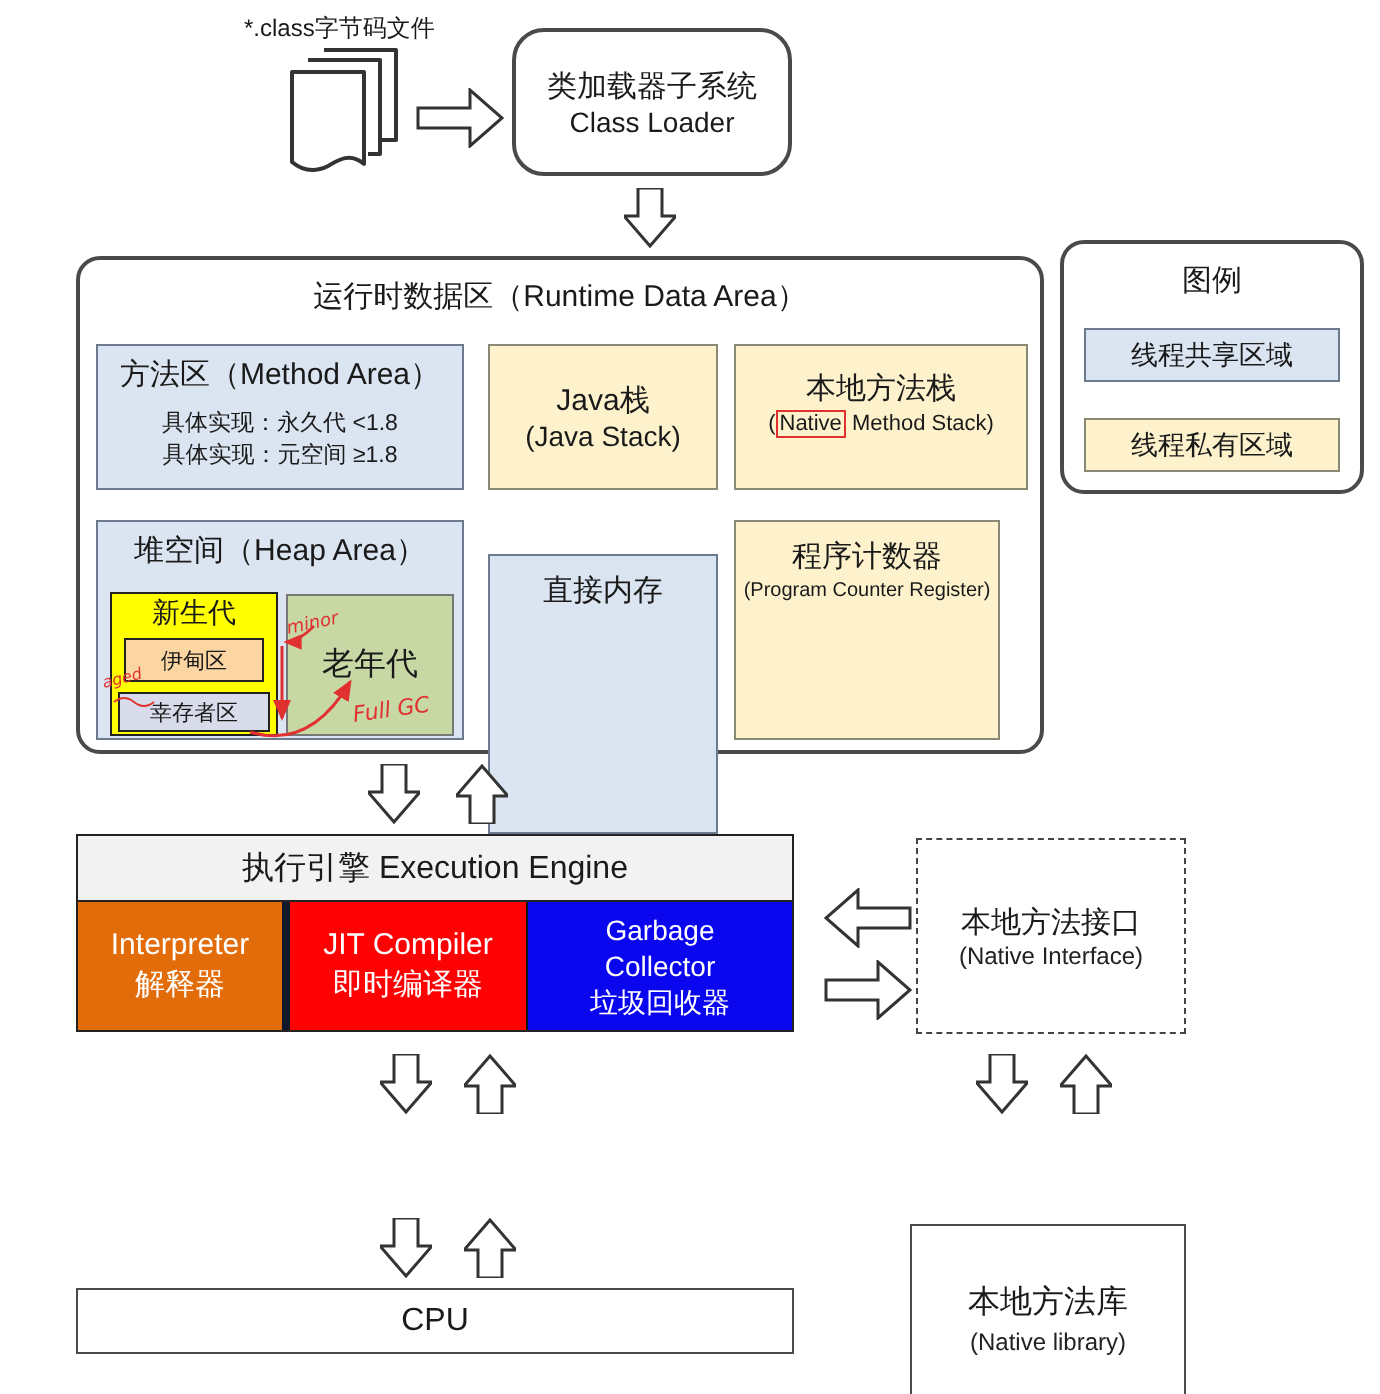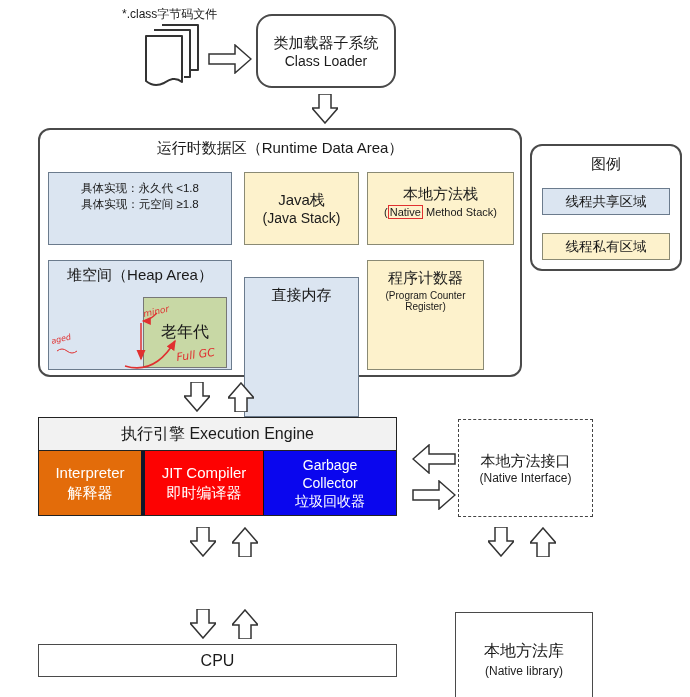--- a/index.html
+++ b/index.html
@@ -77,64 +77,74 @@
   </div>
 
   <svg class="abs iconsvg" style="left:312px;top:94px;" width="26" height="30" viewBox="0 0 26 30">
       <use href="#ar-down"></use>
     </svg>
 
   <div class="abs rounded-big" style="left:38px;top:128px;width:484px;height:249px;">
     <div class="t15" style="text-align:center;margin-top:9px;">运行时数据区（Runtime Data Area）</div>
 
     <div class="abs box-blue topctr" style="left:8px;top:42px;width:184px;height:73px;">
+      <div class="t15" style="margin-top:5px;">方法区（Method Area）</div>
       <div class="impl" style="margin-top:8px;">具体实现：永久代 &lt;1.8</div>
       <div class="impl">具体实现：元空间 ≥1.8</div>
     </div>
 
     <div class="abs box-cream ctr" style="left:204px;top:42px;width:115px;height:73px;">
       <div class="t15">Java栈</div>
       <div class="t14">(Java Stack)</div>
     </div>
 
     <div class="abs box-cream topctr" style="left:327px;top:42px;width:147px;height:73px;">
       <div class="t15" style="margin-top:12px;">本地方法栈</div>
       <div class="t11" style="margin-top:2px;"><span>(</span><span class="native-boxed">Native</span><span> Method Stack)</span></div>
     </div>
 
     <div class="abs box-blue" style="left:8px;top:130px;width:184px;height:110px;">
       <div class="t15" style="text-align:center;margin-top:5px;">堆空间（Heap Area）</div>
 
+      <div class="abs" style="left:6px;top:35px;width:84px;height:72px;background:var(--new_gen_yellow);border:1.5px solid #222;">
+        <div class="t14" style="text-align:center;margin-top:1px;">新生代</div>
+        <div class="abs ctr" style="left:6px;top:22px;width:70px;height:22px;background:var(--eden_orange);border:1px solid #222;">
+          <div class="t11">伊甸区</div>
+        </div>
+        <div class="abs ctr" style="left:3px;top:49px;width:76px;height:20px;background:var(--survivor_lavender);border:1px solid #222;">
+          <div class="t11">幸存者区</div>
+        </div>
+      </div>
 
       <div class="abs ctr" style="left:94px;top:36px;width:84px;height:71px;background:var(--old_gen_green);border:1px solid #777;">
         <div style="font-size:16px;">老年代</div>
       </div>
 
       <svg class="abs iconsvg" style="left:0;top:0;pointer-events:none;" width="184" height="110" viewBox="0 0 184 110">
         <text id="ann-minor" class="hand" x="95" y="56" font-size="9" transform="rotate(-12 95 56)">minor</text>
         <path d="M108,52 Q100,60 94,60" fill="none" stroke="#e03030" stroke-width="1.3" marker-end="url(#rh)"></path>
         <path d="M92,62 L92,98" fill="none" stroke="#e03030" stroke-width="1.5" marker-end="url(#rh)"></path>
         <text id="ann-aged" class="hand" x="3" y="83" font-size="8" transform="rotate(-14 3 83)">aged</text>
         <path d="M8,90 q5,-4 10,0 q5,4 10,0" fill="none" stroke="#e03030" stroke-width="1"></path>
         <path d="M76,105 Q106,114 126,80" fill="none" stroke="#e03030" stroke-width="1.5" marker-end="url(#rh)"></path>
         <text id="ann-fullgc" class="hand" x="128" y="100" font-size="11" transform="rotate(-8 128 100)">Full GC</text>
       </svg>
     </div>
 
     <div class="abs box-blue topctr" style="left:204px;top:147px;width:115px;height:140px;">
       <div class="t15" style="margin-top:8px;">直接内存</div>
     </div>
 
-    <div class="abs box-cream topctr" style="left:327px;top:130px;width:117px;height:110px;">
+    <div class="abs box-cream topctr" style="left:327px;top:130px;width:133px;height:110px;">
       <div class="t15" style="margin-top:8px;">程序计数器</div>
       <div class="t10" style="margin-top:2px;">(Program Counter Register)</div>
     </div>
   </div>
 
-  <div class="abs rounded-big" style="left:530px;top:144px;width:152px;height:127px;">
+  <div class="abs rounded-big" style="left:530px;top:120px;width:152px;height:127px;">
     <div class="t15" style="text-align:center;margin-top:9px;">图例</div>
     <div class="abs box-blue ctr" style="left:10px;top:42px;width:128px;height:27px;">
       <div class="t13">线程共享区域</div>
     </div>
     <div class="abs box-cream ctr" style="left:10px;top:87px;width:128px;height:27px;">
       <div class="t13">线程私有区域</div>
     </div>
   </div>
 
   <svg class="abs iconsvg" style="left:184px;top:382px;" width="26" height="30" viewBox="0 0 26 30">

